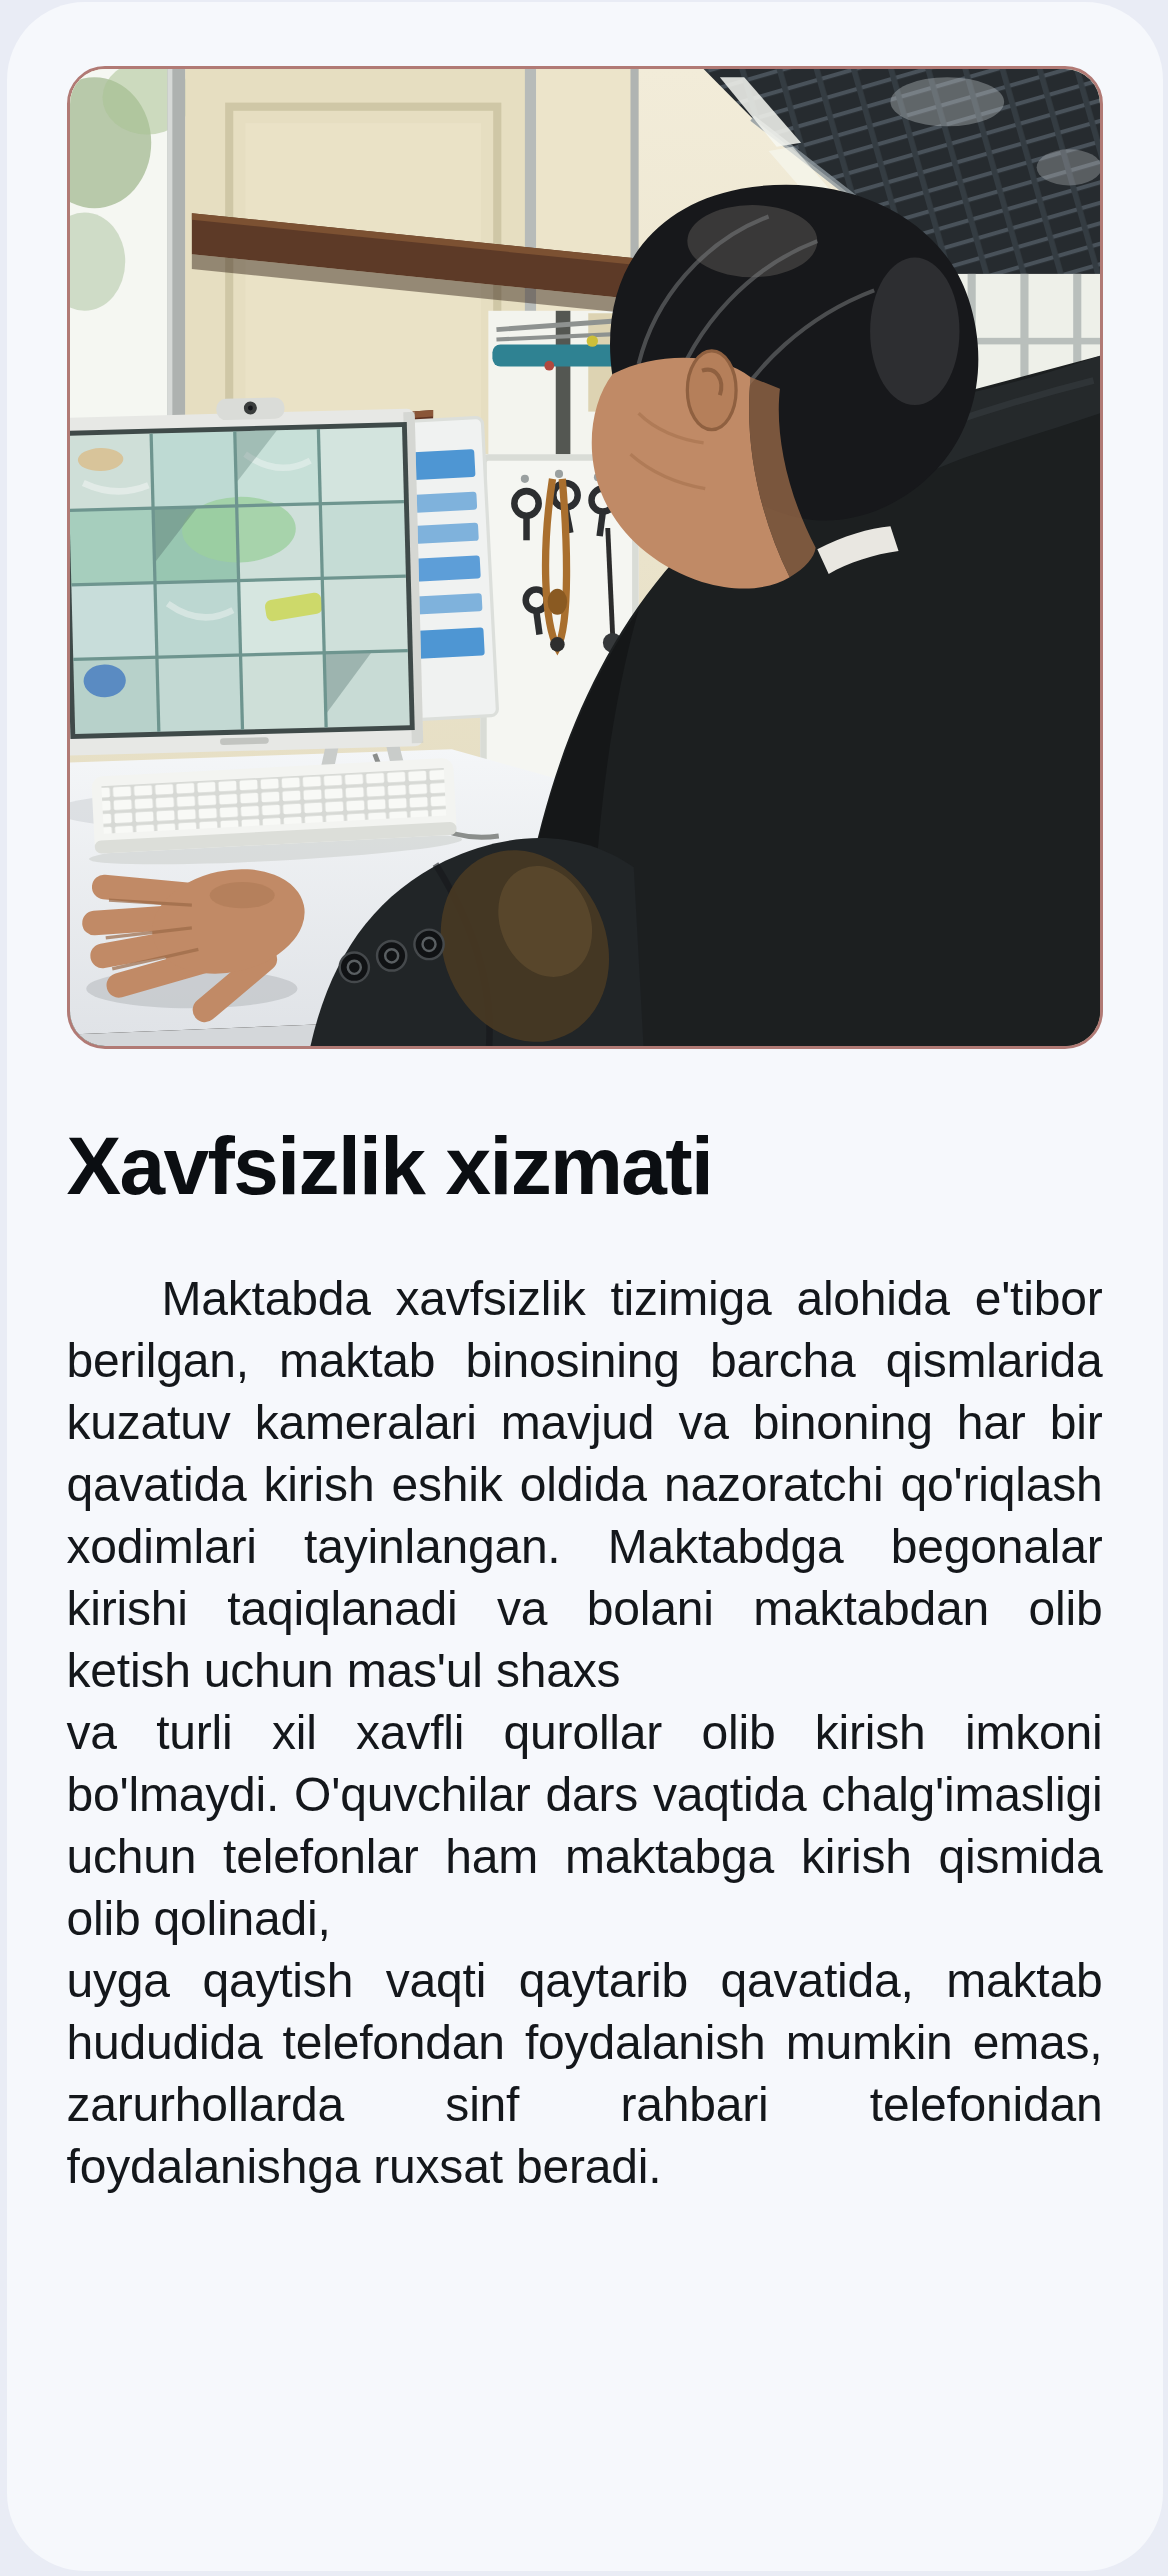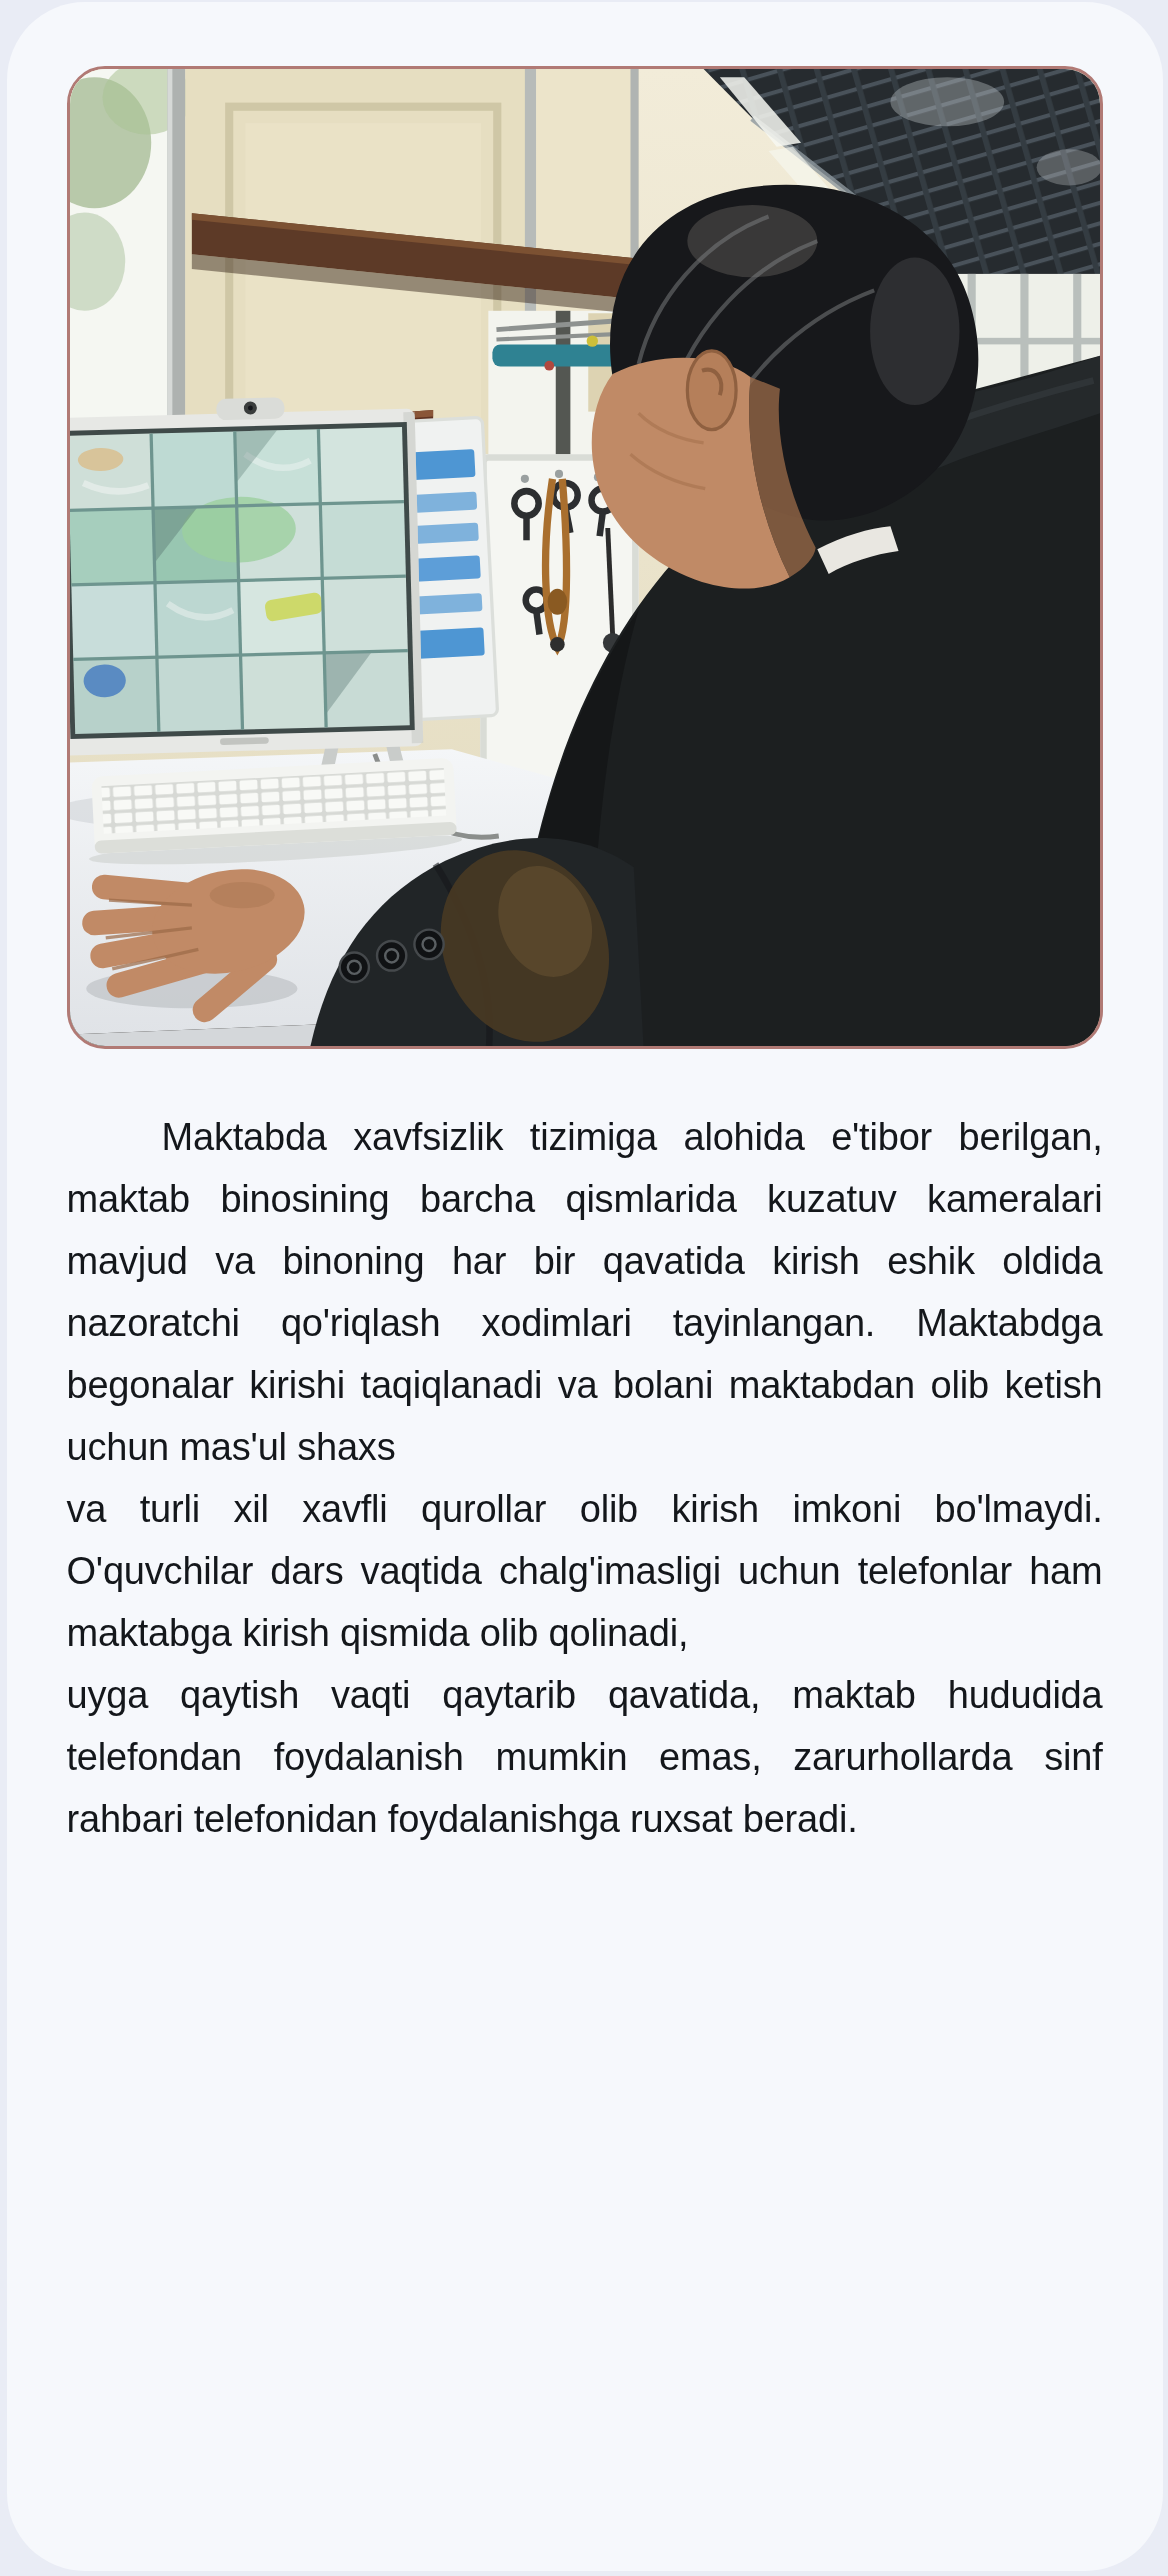--- a/index.html
+++ b/index.html
@@ -34,21 +34,21 @@
   .photo svg{display:block;width:100%;height:100%;}
   h1.title{
     margin:71px 0 0 0;
     font-size:82px;line-height:91px;
     font-weight:800;letter-spacing:-1.6px;
     color:var(--title-color);
   }
   .article-body{margin-top:57px;}
   .article-body p{
     margin:0;
-    font-size:38px;line-height:62px;letter-spacing:-0.2px;
+    font-size:48px;line-height:62px;letter-spacing:-0.2px;
     text-align:justify;
     color:var(--text-color);
   }
   .article-body p.indented{text-indent:95px;}
 </style>
 </head>
 <body>
 
 <div class="card">
 
@@ -275,20 +275,21 @@
           <circle cx="350" cy="1096" r="8" fill="none" stroke="#5a5f62" stroke-width="3"></circle>
           <circle cx="396" cy="1082" r="18" fill="#101214" stroke="#45494c" stroke-width="3"></circle>
           <circle cx="396" cy="1082" r="8" fill="none" stroke="#5a5f62" stroke-width="3"></circle>
           <circle cx="442" cy="1068" r="18" fill="#101214" stroke="#45494c" stroke-width="3"></circle>
           <circle cx="442" cy="1068" r="8" fill="none" stroke="#5a5f62" stroke-width="3"></circle>
         </g>
       </g>
     </svg>
   </figure>
 
+  <h1 class="title">Xavfsizlik xizmati</h1>
 
   <div class="article-body" id="article-body">
       <p class="para indented">Maktabda xavfsizlik tizimiga alohida e'tibor berilgan, maktab binosining barcha qismlarida kuzatuv kameralari mavjud va binoning har bir qavatida kirish eshik oldida nazoratchi qo'riqlash xodimlari tayinlangan. Maktabdga begonalar kirishi taqiqlanadi va bolani maktabdan olib ketish uchun mas'ul shaxs</p>
       <p class="para">va turli xil xavfli qurollar olib kirish imkoni bo'lmaydi. O'quvchilar dars vaqtida chalg'imasligi uchun telefonlar ham maktabga kirish qismida olib qolinadi,</p>
       <p class="para">uyga qaytish vaqti qaytarib qavatida, maktab hududida telefondan foydalanish mumkin emas, zarurhollarda sinf rahbari telefonidan foydalanishga ruxsat beradi.</p>
     </div>
 
 </div>
 
 

